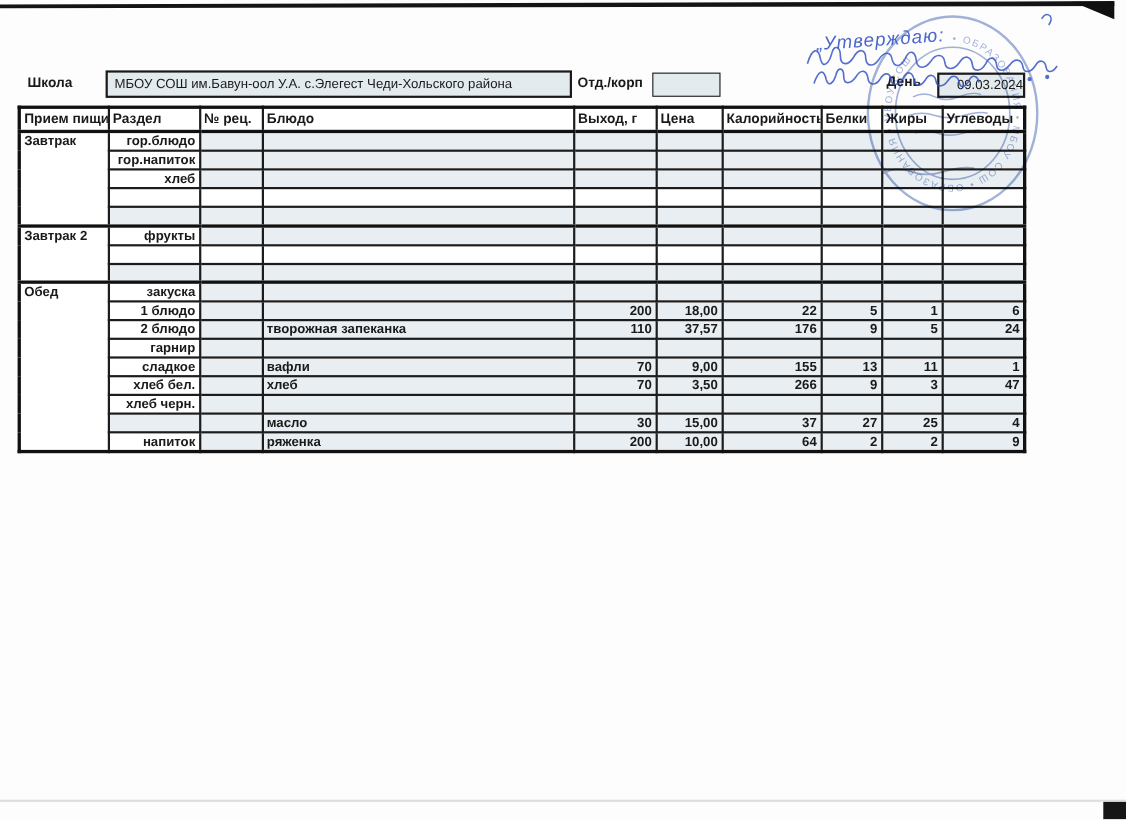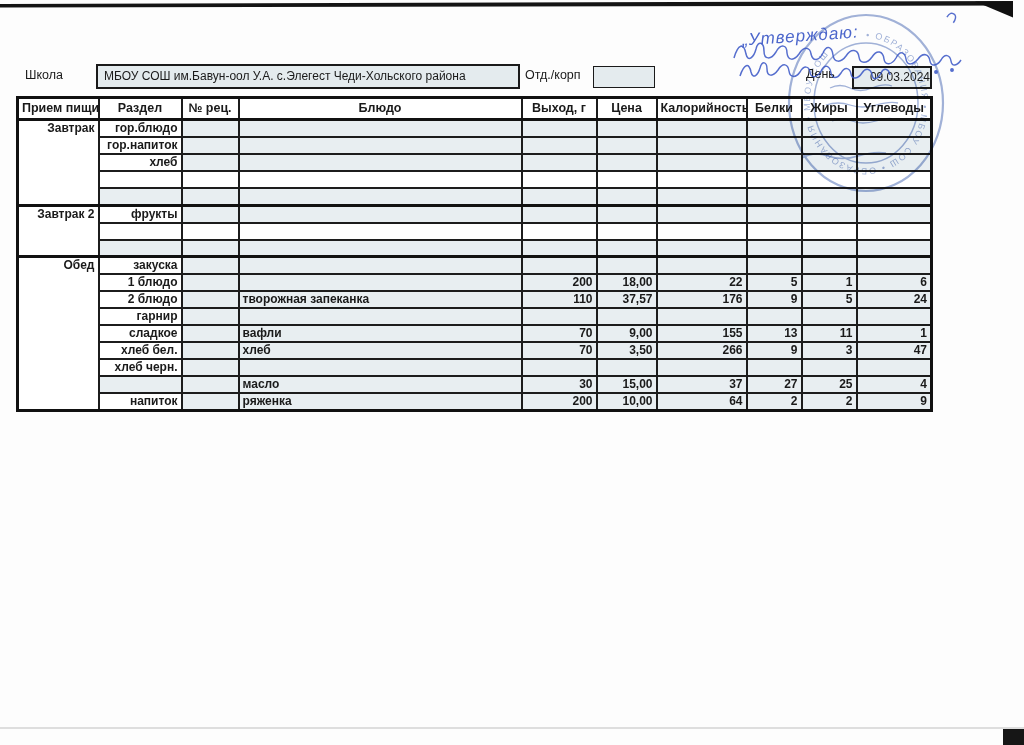--- a/index.html
+++ b/index.html
@@ -5,40 +5,40 @@
   html,body{margin:0;padding:0;background:#ffffff;}
   .page{
     position:relative;width:1024px;height:745px;background:#fdfdfd;
     overflow:hidden;font-family:"Liberation Sans",sans-serif;color:#1a1a1a;
   }
   
   .scan-top{position:absolute;left:0;top:0;width:1024px;height:22px;}
   .scan-bottom-line{position:absolute;left:0;top:727px;width:1024px;height:2px;background:#dedede;}
   .scan-corner-block{position:absolute;left:1003px;top:729px;width:21px;height:16px;background:#161616;}
   
-  .lbl{position:absolute;font-size:12.5px;font-weight:normal;white-space:nowrap;}
+  .lbl{position:absolute;font-size:12.5px;font-weight:bold;white-space:nowrap;}
   .box{position:absolute;border:2px solid #1a1a1a;background:#e4ebee;font-size:12px;font-weight:normal;
        white-space:nowrap;overflow:hidden;box-sizing:border-box;}
   .school-box{left:96px;top:64px;width:424px;height:25px;line-height:21px;padding:0 6px;}
   .dept-box{left:593px;top:66px;width:62px;height:22px;border-width:1.5px;}
   .day-box{left:852px;top:66px;width:80px;height:23px;line-height:19px;text-align:right;}
   
   table.menu{
     position:absolute;left:16px;top:96px;width:914px;
     border-collapse:collapse;table-layout:fixed;
     border:3px solid #111;
   }
   table.menu th,table.menu td{
     border:2px solid #1c1c1c;font-size:12px;font-weight:bold;
     padding:0 3px;white-space:nowrap;overflow:hidden;line-height:15px;
   }
   table.menu thead tr{height:22px;}
   table.menu tbody tr{height:17px;}
-  table.menu th{font-size:12.5px;text-align:center;background:#fff;}
-  td.c-meal{vertical-align:top;text-align:right;background:#fff;font-size:12.5px;margin-left:33px;}
+  table.menu th{font-size:12.5px;text-align:left;background:#fff;}
+  td.c-meal{vertical-align:top;text-align:left;background:#fff;font-size:12.5px;margin-left:33px;}
   td.c-razdel{text-align:right;background:#fff;}
   td.c-rec,td.c-dish,td.c-num{background:#fff;}
   td.c-dish{text-align:left;padding:0 5px;}
   td.c-num{text-align:right;padding:0 4px;}
   td.tint{background:#e8eef1;}
   tr.section-start td{border-top:3px solid #111;}
   
   .stamp{position:absolute;left:782px;top:8px;pointer-events:none;mix-blend-mode:multiply;}
   .signature{position:absolute;left:690px;top:6px;pointer-events:none;}
 </style>

